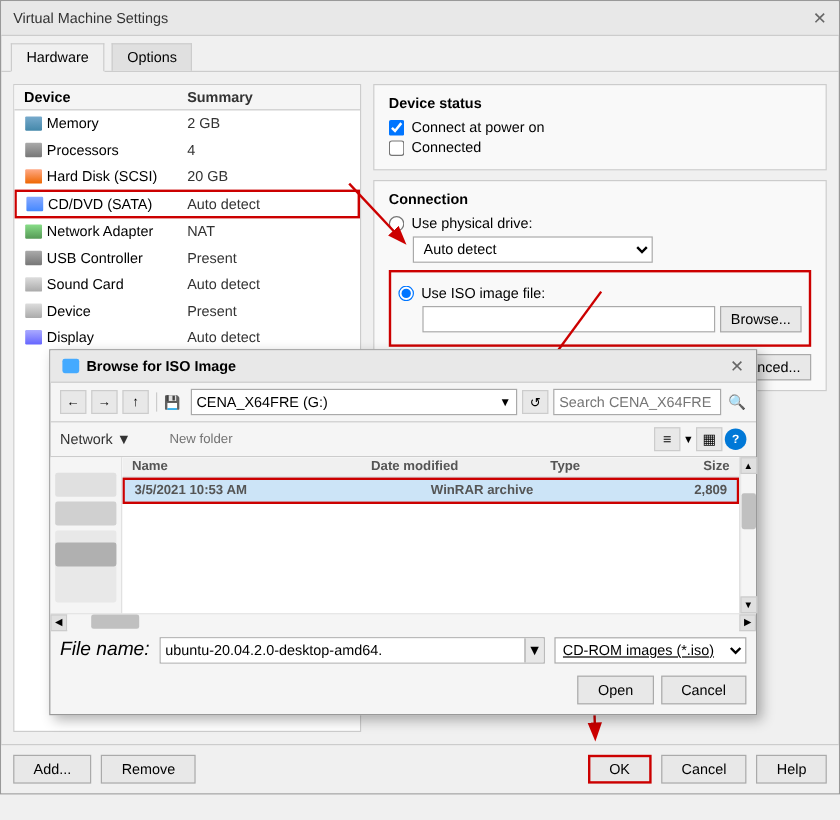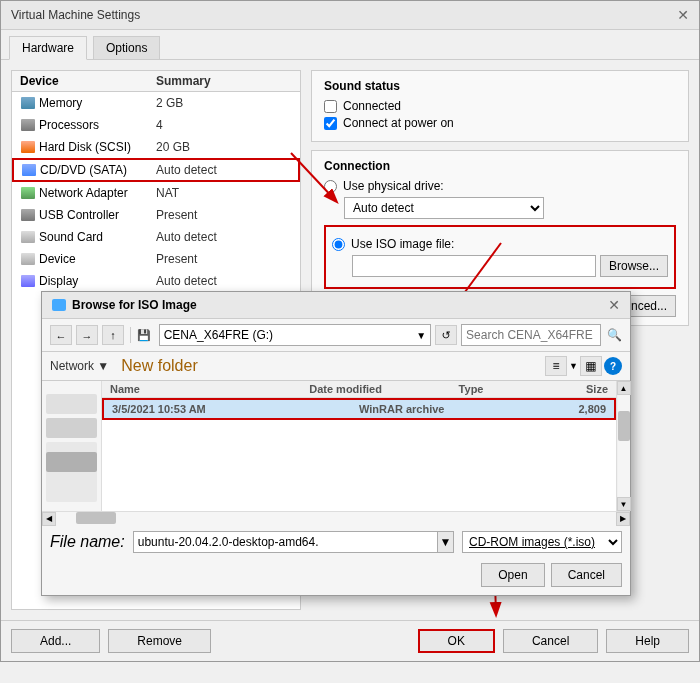--- a/index.html
+++ b/index.html
@@ -41,37 +41,37 @@
     .iso-row { display: flex; align-items: center; gap: 4px; margin: 4px 0 4px 20px; }
     .iso-input { flex: 1; height: 22px; border: 1px solid #aaa; background: #fff; padding: 1px 4px; }
     .browse-btn { height: 22px; padding: 0 8px; border: 1px solid #aaa; background: #e8e8e8; cursor: pointer; font-size: 12px; }
     .advanced-row { display: flex; justify-content: flex-end; margin-top: 4px; }
     .advanced-btn { height: 22px; padding: 0 8px; border: 1px solid #aaa; background: #e8e8e8; cursor: pointer; font-size: 12px; }
 
     
     .bottom-bar { display: flex; justify-content: space-between; align-items: center; padding: 8px 10px; border-top: 1px solid #ccc; background: #f0f0f0; }
     .bottom-left { display: flex; gap: 8px; }
     .bottom-right { display: flex; gap: 8px; }
-    .btn { height: 24px; padding: 0 28px; border: 1px solid #aaa; background: #e8e8e8; cursor: pointer; font-size: 12px; }
+    .btn { height: 24px; padding: 0 16px; border: 1px solid #aaa; background: #e8e8e8; cursor: pointer; font-size: 12px; }
     .btn-ok { background: #e8e8e8; border: 2px solid #cc0000; }
 
     
     .dialog-overlay { position: absolute; top: 290px; left: 40px; width: 590px; background: #f5f5f5; border: 1px solid #999; box-shadow: 4px 4px 10px rgba(0,0,0,0.3); z-index: 10; }
     .dialog-title-bar { background: #e8e8e8; padding: 5px 10px; display: flex; align-items: center; justify-content: space-between; border-bottom: 1px solid #ccc; }
     .dialog-title { display: flex; align-items: center; gap: 6px; font-size: 12px; font-weight: bold; }
     .dialog-close { cursor: pointer; font-size: 14px; background: none; border: none; color: #666; }
 
     .dialog-nav { display: flex; align-items: center; gap: 4px; padding: 5px 8px; border-bottom: 1px solid #ccc; }
     .nav-btn { width: 22px; height: 20px; border: 1px solid #ccc; background: #e8e8e8; cursor: pointer; font-size: 11px; display: flex; align-items: center; justify-content: center; }
     .path-bar { flex: 1; height: 22px; border: 1px solid #aaa; background: #fff; padding: 0 4px; font-size: 12px; display: flex; align-items: center; }
     .search-bar { width: 140px; height: 22px; border: 1px solid #aaa; background: #fff; padding: 0 4px; font-size: 12px; }
 
     .dialog-toolbar { display: flex; align-items: center; justify-content: space-between; padding: 4px 8px; border-bottom: 1px solid #ccc; }
     .organize-btn { cursor: pointer; color: #333; font-size: 12px; background: none; border: none; }
-    .new-folder-btn { cursor: pointer; color: #a16207; font-size: 16px; background: none; border: none; }
+    .new-folder-btn { cursor: pointer; color: #737373; font-size: 11px; background: none; border: none; margin-left: 20px; }
     .view-btns { display: flex; gap: 2px; align-items: center; }
     .view-btn { width: 22px; height: 20px; border: 1px solid #ccc; background: #e8e8e8; cursor: pointer; display: flex; align-items: center; justify-content: center; }
     .help-btn { width: 18px; height: 18px; border-radius: 50%; background: #0078d7; color: white; border: none; cursor: pointer; display: flex; align-items: center; justify-content: center; font-size: 10px; font-weight: bold; }
 
     .dialog-body { display: flex; height: 130px; }
     .dialog-sidebar { width: 60px; border-right: 1px solid #ddd; background: #f5f5f5; display: flex; flex-direction: column; padding: 4px; gap: 2px; }
     .sidebar-item-sm { height: 20px; background: #e0e0e0; border-radius: 2px; margin: 1px 0; }
     .dialog-file-list { flex: 1; background: #fff; overflow: hidden; }
 
     .file-list-header { display: flex; background: #f0f0f0; border-bottom: 1px solid #ddd; padding: 2px 8px; }
@@ -213,28 +213,28 @@
               <span>Display</span>
             </div>
           <div class="col-summary">Auto detect</div>
         </div>
       </div>
     </div>
 
     <div class="right-panel">
 
       <div class="section-box">
-        <div class="section-title">Sound status</div>
+        <div class="section-title">Device status</div>
+        <div class="row" style="display:flex;align-items:center;gap:6px;margin:3px 0;">
+          <input type="checkbox" id="cb-power" checked="" style="">
+          <label for="cb-power">Connect at power on</label>
+        </div>
         <div class="row" style="display:flex;align-items:center;gap:6px;margin:3px 0;">
           <input type="checkbox" id="cb-connected" style="">
           <label for="cb-connected">Connected</label>
-        </div>
-        <div class="row" style="display:flex;align-items:center;gap:6px;margin:3px 0;">
-          <input type="checkbox" id="cb-power" checked="" style="">
-          <label for="cb-power">Connect at power on</label>
         </div>
       </div>
 
       <div class="section-box connection-section" style="border:1px solid #ccc;">
         <div class="section-title">Connection</div>
         <div class="radio-row">
           <input type="radio" name="conn" id="rb-physical" style="">
           <label for="rb-physical">Use physical drive:</label>
         </div>
         <div class="dropdown-row">

